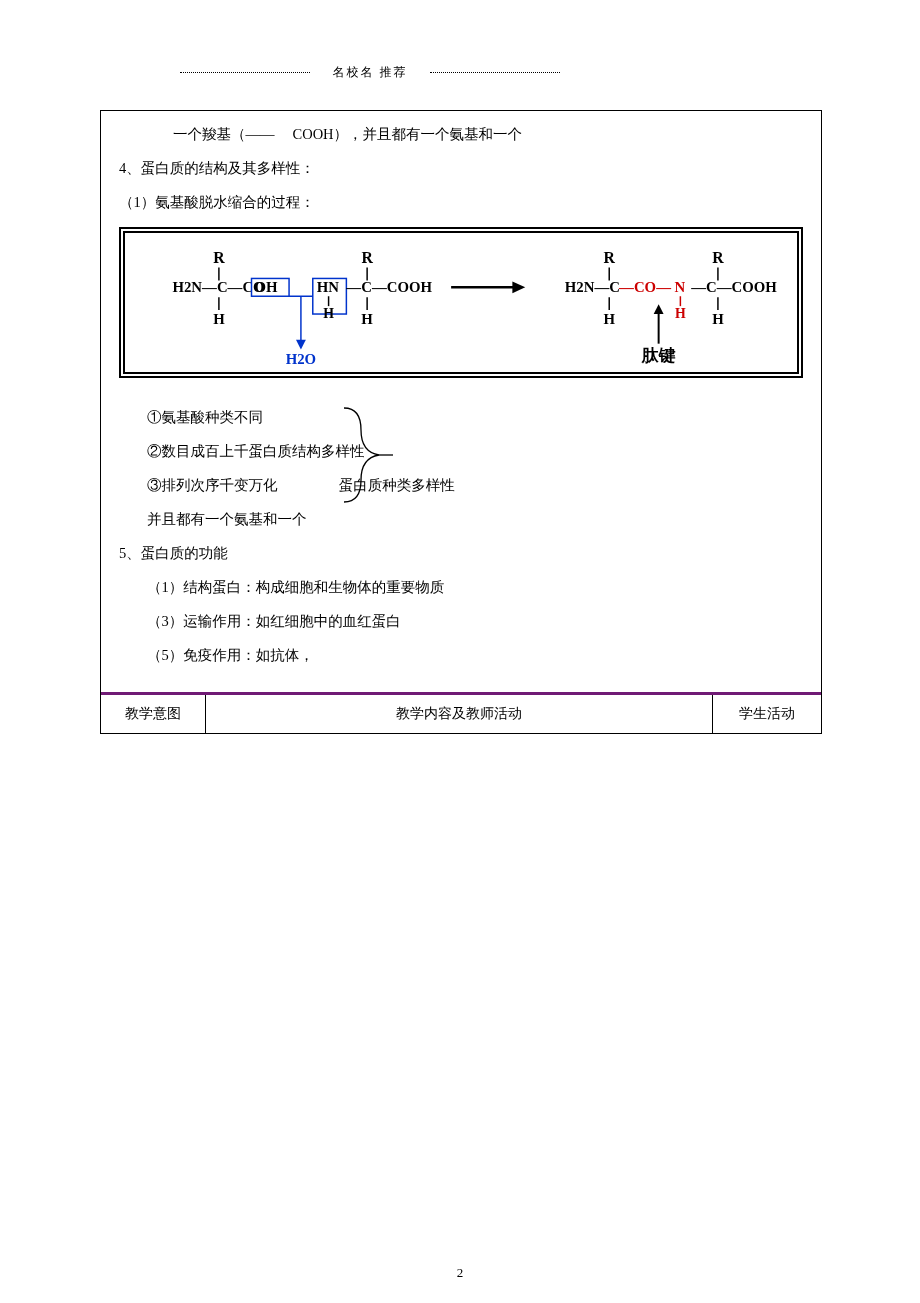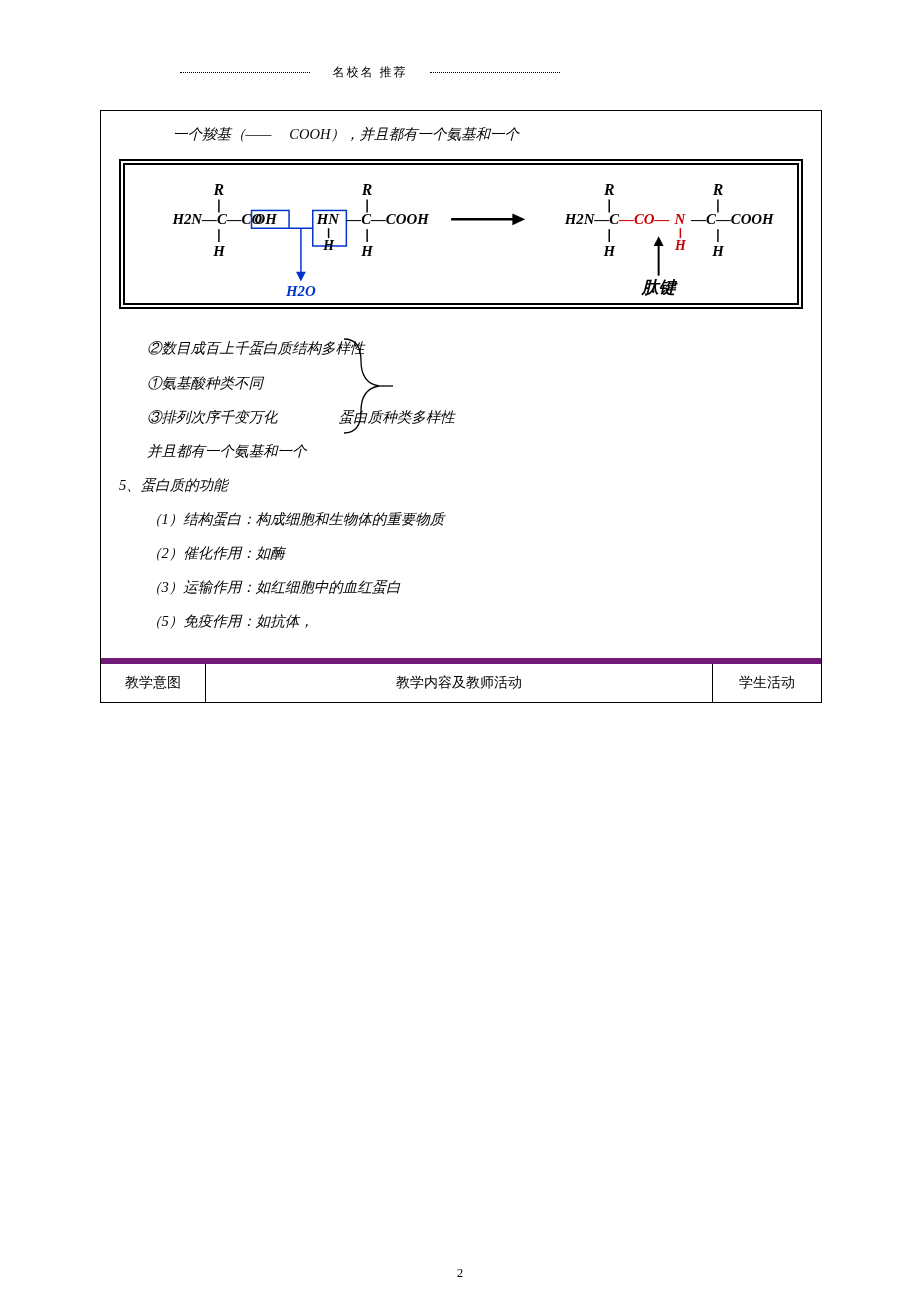--- a/index.html
+++ b/index.html
@@ -3,29 +3,29 @@
 <meta charset="utf-8">
 <style>
   html,body{margin:0;padding:0;background:#fff;font-family:"SimSun","宋体",serif;color:#000;}
   .page{width:920px;margin:4px auto;position:relative;min-height:1303px;}
   .header-line{position:absolute;top:62px;left:180px;width:380px;height:14px;}
   .header-line .dash{position:absolute;top:6px;height:1px;border-top:1px dotted #000;}
   .header-line .dash.left{left:0;width:130px;}
   .header-line .dash.right{right:0;width:130px;}
   .header-line .txt{position:absolute;left:0;right:0;text-align:center;font-size:12px;top:-2px;letter-spacing:2px;}
   .content-box{position:absolute;left:100px;top:106px;width:720px;border:1px solid #000;border-bottom:none;}
-  .main-cell{padding:6px 18px 20px 18px;font-size:14.5px;line-height:2.35;font-style:italic;}
+  .main-cell{padding:6px 18px 20px 18px;font-size:14.5px;line-height:2.35;}
   .indent1{padding-left:28px;}
   .indent2{padding-left:54px;}
   .gap{display:inline-block;width:18px;}
   .diagram-wrap{margin:8px 0 10px 0;}
   .diagram{width:100%;border:6px double #000;box-sizing:border-box;background:#fff;}
   .rel{position:relative;}
   .bracket-svg{position:absolute;left:220px;top:0;width:60px;height:110px;pointer-events:none;}
-  .div-row{display:flex;border-top:6px solid #701a75;border-bottom:1px solid #000;}
+  .div-row{display:flex;border-top:3px solid #701a75;border-bottom:1px solid #000;}
   .div-row .c{padding:10px 6px;text-align:center;font-size:14px;}
   .div-row .c1{width:92px;border-right:1px solid #000;}
   .div-row .c2{flex:1;border-right:1px solid #000;}
   .div-row .c3{width:96px;}
   .pagenum{position:absolute;left:0;right:0;bottom:26px;text-align:center;font-size:13px;}
 </style>
 </head>
 <body>
 
 <div class="page">
@@ -36,20 +36,22 @@
     <span class="dash right"></span>
   </div>
 
   <div class="content-box">
     <div class="main-cell">
 
       <div class="indent2">
         <span>一个羧基（——</span><span class="gap"></span><span>COOH），并且都有一个氨基和一个</span>
       </div>
 
+      <div>4、蛋白质的结构及其多样性：</div>
+      <div>（1）氨基酸脱水缩合的过程：</div>
 
       <div class="diagram-wrap">
         <svg class="diagram" viewBox="0 0 680 140">
 
           <text x="95" y="30" font-family="serif" font-size="16" font-weight="bold" text-anchor="middle">R</text>
           <line x1="95" y1="35" x2="95" y2="48" stroke="#000" stroke-width="1.5"></line>
           <text x="48" y="60" font-family="serif" font-size="15" font-weight="bold">H2N—C—CO</text>
 
           <rect x="128" y="46" width="38" height="18" fill="none" stroke="#0033cc" stroke-width="1.5"></rect>
           <text x="131" y="60" font-family="serif" font-size="15" font-weight="bold">OH</text>
@@ -94,37 +96,36 @@
           <text x="600" y="92" font-family="serif" font-size="15" font-weight="bold" text-anchor="middle">H</text>
 
           <line x1="540" y1="112" x2="540" y2="80" stroke="#000" stroke-width="2"></line>
           <polygon points="540,72 535,82 545,82" fill="#000"></polygon>
           <text x="540" y="130" font-family="SimSun,serif" font-size="17" font-weight="bold" text-anchor="middle">肽键</text>
         </svg>
       </div>
 
 
       <div class="rel">
+        <div class="indent1">①氨基酸种类不同</div>
         <div class="indent1">②数目成百上千蛋白质结构多样性</div>
-        <div class="indent1">①氨基酸种类不同</div>
         <div class="indent1">
           <span>③排列次序千变万化</span>
           <span style="display:inline-block;width:54px;"></span>
           <span>蛋白质种类多样性</span>
         </div>
         <div class="indent1">并且都有一个氨基和一个</div>
         <svg class="bracket-svg" viewBox="0 0 60 110">
           <path d="M5 8 Q22 8 22 30 Q22 52 40 55 Q22 58 22 80 Q22 102 5 102" fill="none" stroke="#000" stroke-width="1.3"></path>
           <line x1="40" y1="55" x2="54" y2="55" stroke="#000" stroke-width="1.3"></line>
         </svg>
       </div>
 
       <div>5、蛋白质的功能</div>
       <div class="indent1">（1）结构蛋白：构成细胞和生物体的重要物质</div>
-      <div class="indent1">（2）催化作用：如酶</div>
       <div class="indent1">（3）运输作用：如红细胞中的血红蛋白</div>
       <div class="indent1">（5）免疫作用：如抗体，</div>
 
     </div>
 
     <div class="div-row">
       <div class="c c1">教学意图</div>
       <div class="c c2">教学内容及教师活动</div>
       <div class="c c3">学生活动</div>
     </div>

